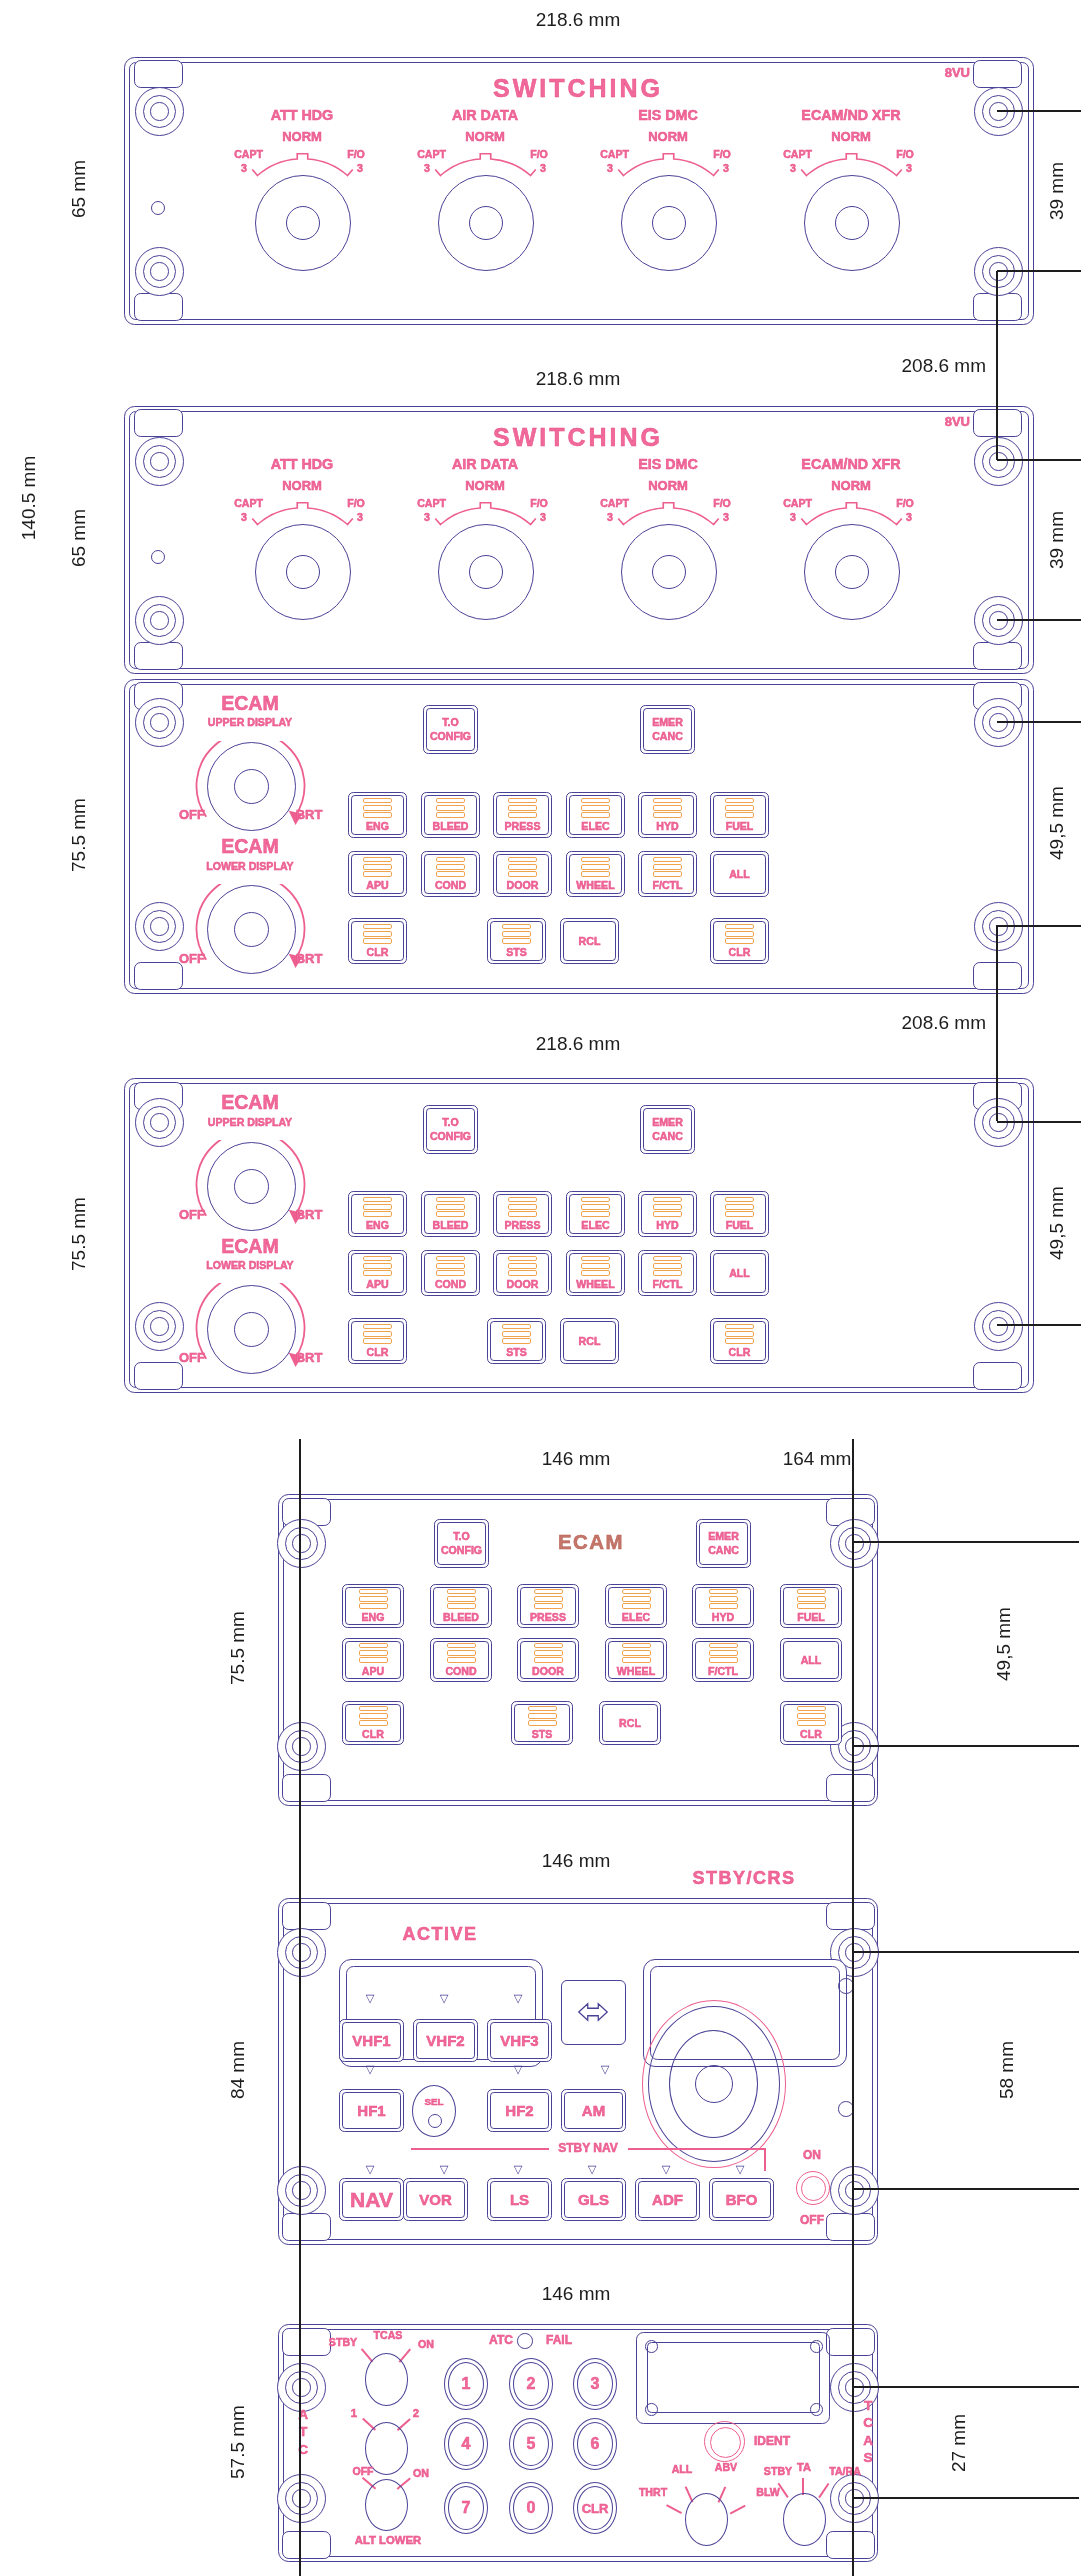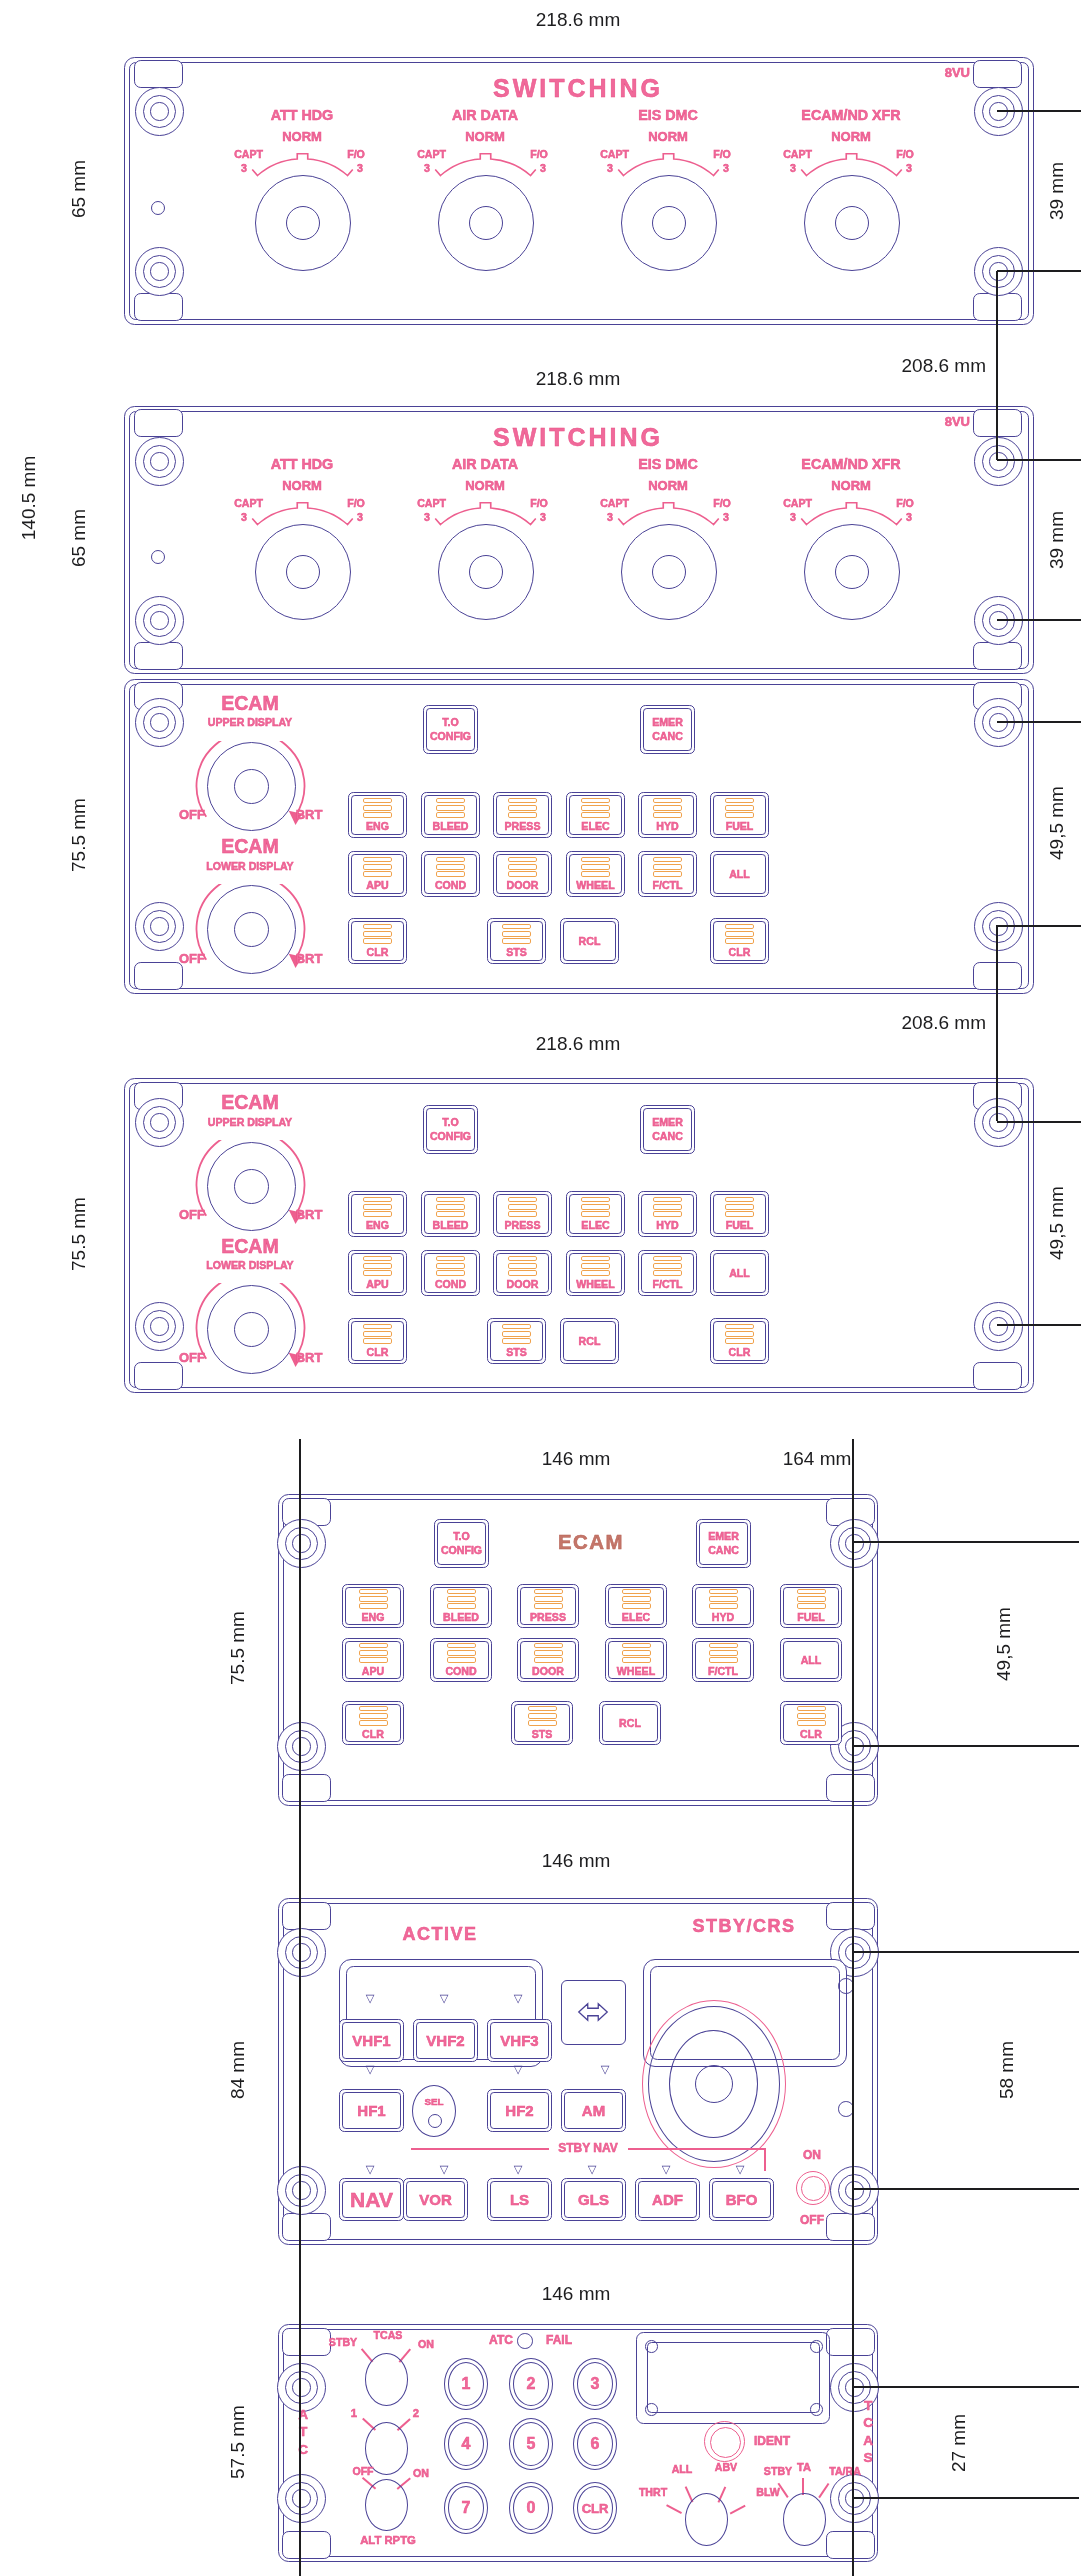--- a/index.html
+++ b/index.html
@@ -629,21 +629,21 @@
 <div class="a panel" style="left:278px;top:1898px;width:598px;height:345px"></div>
 <div class="a tab" style="left:282px;top:1902px"></div>
 <div class="a tab" style="left:826px;top:1902px"></div>
 <div class="a tab" style="left:282px;top:2213px"></div>
 <div class="a tab" style="left:826px;top:2213px"></div>
 <div class="a pod" style="left:277px;top:1928px"></div>
 <div class="a pod" style="left:830px;top:1928px"></div>
 <div class="a pod" style="left:277px;top:2166px"></div>
 <div class="a pod" style="left:830px;top:2166px"></div>
 <div class="a pl c" style="left:440px;top:1934px;font-size:18px;letter-spacing:1.5px">ACTIVE</div>
-<div class="a pl c" style="left:744px;top:1926px;font-size:18px;letter-spacing:1.5px">STBY/CRS</div>
+<div class="a pl c" style="left:744px;top:1878px;font-size:18px;letter-spacing:1.5px">STBY/CRS</div>
 <div class="a win" style="left:339px;top:1959px;width:202px;height:106px"></div>
 <div class="a win" style="left:643px;top:1959px;width:202px;height:106px"></div>
 <div class="a" style="left:561px;top:1980px;width:63px;height:63px;border:1.2px solid var(--ln);border-radius:6px">
       <svg class="a" style="left:13px;top:19px" width="36" height="24" viewBox="0 0 48 32">
         <path d="M5 16 L17 5 L17 11 L31 11 L31 5 L43 16 L31 27 L31 21 L17 21 L17 27 Z" fill="none" stroke="#4a4296" stroke-width="1.7"></path>
       </svg>
     </div>
 <div class="a circ" style="left:838px;top:1978px;width:13.6px;height:13.6px"></div>
 <div class="a circ" style="left:838px;top:2101px;width:13.6px;height:13.6px"></div>
 <div class="a tri c" style="left:370px;top:1998px">▽</div>
@@ -772,21 +772,21 @@
 <div class="a pl c" style="left:416px;top:2413px;font-size:11.3px">2</div>
 <div class="a tick" style="left:368px;top:2416px;transform:rotate(-48deg)"></div>
 <div class="a tick" style="left:403px;top:2416px;transform:rotate(48deg)"></div>
 <div class="a circ" style="left:365px;top:2422px;width:41px;height:51px"></div>
 
 <div class="a pl c" style="left:363px;top:2471px;font-size:10.6px">OFF</div>
 <div class="a pl c" style="left:421px;top:2473px;font-size:10.6px">ON</div>
 <div class="a tick" style="left:368px;top:2475px;transform:rotate(-50deg)"></div>
 <div class="a tick" style="left:403px;top:2475px;transform:rotate(50deg)"></div>
 <div class="a circ" style="left:365px;top:2479px;width:41px;height:50px"></div>
-<div class="a pl c" style="left:388px;top:2540px;font-size:11.3px">ALT RPTG</div>
+<div class="a pl c" style="left:388px;top:2540px;font-size:11.3px">ALT LOWER</div>
 
 <div class="a ring" style="left:704px;top:2421px;width:39px;height:39px"></div>
 <div class="a ring" style="left:710px;top:2427px;width:29px;height:29px;border-width:1.1px"></div>
 <div class="a pl ml" style="left:754px;top:2441px;font-size:12px">IDENT</div>
 
 <div class="a pl c" style="left:653px;top:2492px;font-size:10.6px">THRT</div>
 <div class="a pl c" style="left:682px;top:2469px;font-size:10.6px">ALL</div>
 <div class="a pl c" style="left:726px;top:2467px;font-size:10.6px">ABV</div>
 <div class="a pl c" style="left:768px;top:2492px;font-size:10.6px">BLW</div>
 <div class="a tick" style="left:673px;top:2501px;transform:rotate(-62deg)"></div>

